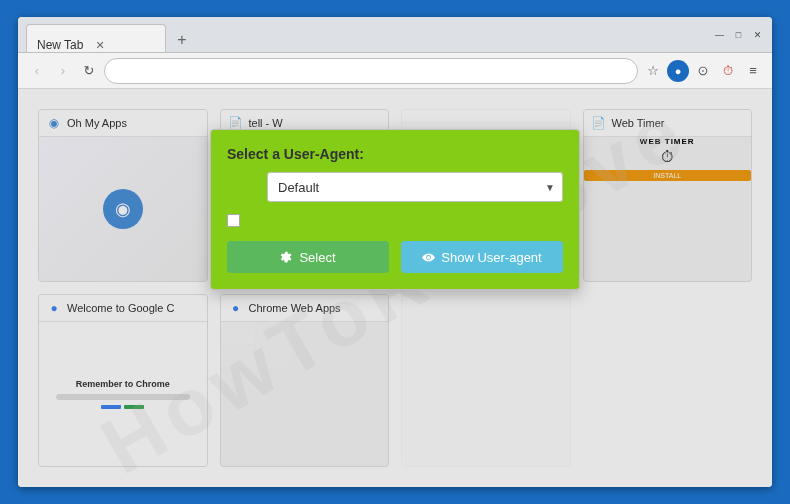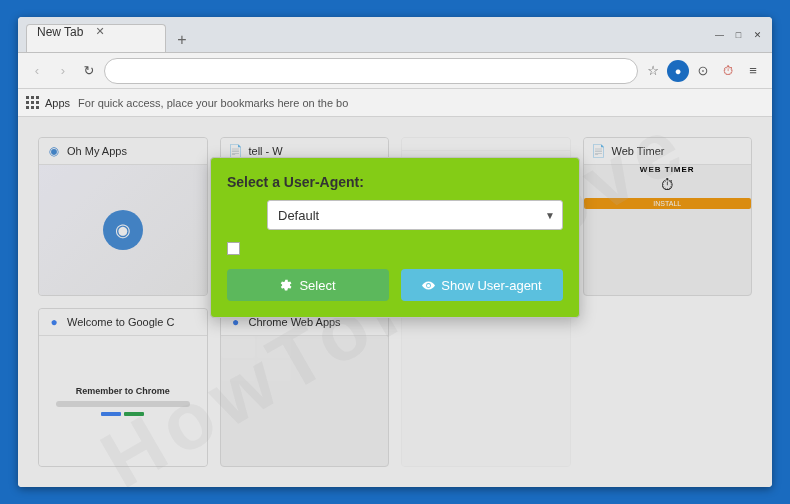--- a/index.html
+++ b/index.html
@@ -38,21 +38,21 @@
       align-items: flex-end;
       flex: 1;
       height: 100%;
     }
 
     .tab {
       background: #f2f2f2;
       height: 28px;
       border-radius: 4px 4px 0 0;
       display: flex;
-      align-items: flex-start;
+      align-items: flex-end;
       padding: 0 10px;
       font-size: 12px;
       color: #333;
       gap: 8px;
       border: 1px solid #c0c0c0;
       border-bottom: none;
       min-width: 140px;
     }
 
     .tab-close {
@@ -459,37 +459,20 @@
     </div>
     <div class="nav-icons">
       <div class="nav-icon">☆</div>
       <div class="nav-icon" style="background:#1a6bbf;border-radius:50%;color:white;font-size:11px;">●</div>
       <div class="nav-icon">⊙</div>
       <div class="nav-icon" style="color:#c0392b;">⏱</div>
       <div class="nav-icon">≡</div>
     </div>
   </div>
 
-  <div class="bookmarks-bar">
-    <div class="apps-btn">
-      <div class="apps-grid">
-        <span></span>
-          <span></span>
-          <span></span>
-        <span></span>
-          <span></span>
-          <span></span>
-        <span></span>
-          <span></span>
-          <span></span>
-      </div>
-      <span>Apps</span>
-    </div>
-    <span>For quick access, place your bookmarks here on the bo</span>
-  </div>
 
   <div class="content-area">
 
     <div class="thumbnail-grid">
 
       <div class="thumbnail thumb-omt">
         <div class="thumbnail-header">
           <div class="thumbnail-icon" style="color:#4a90d9;">◉</div>
           <span>Oh My Apps</span>
         </div>

